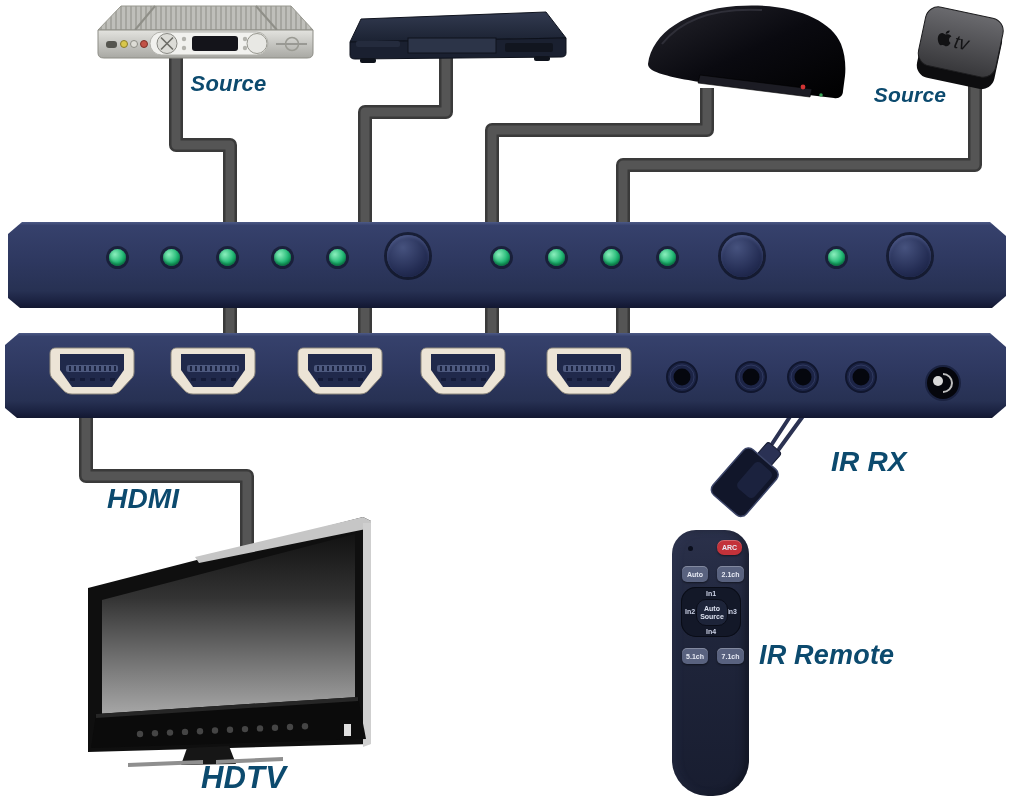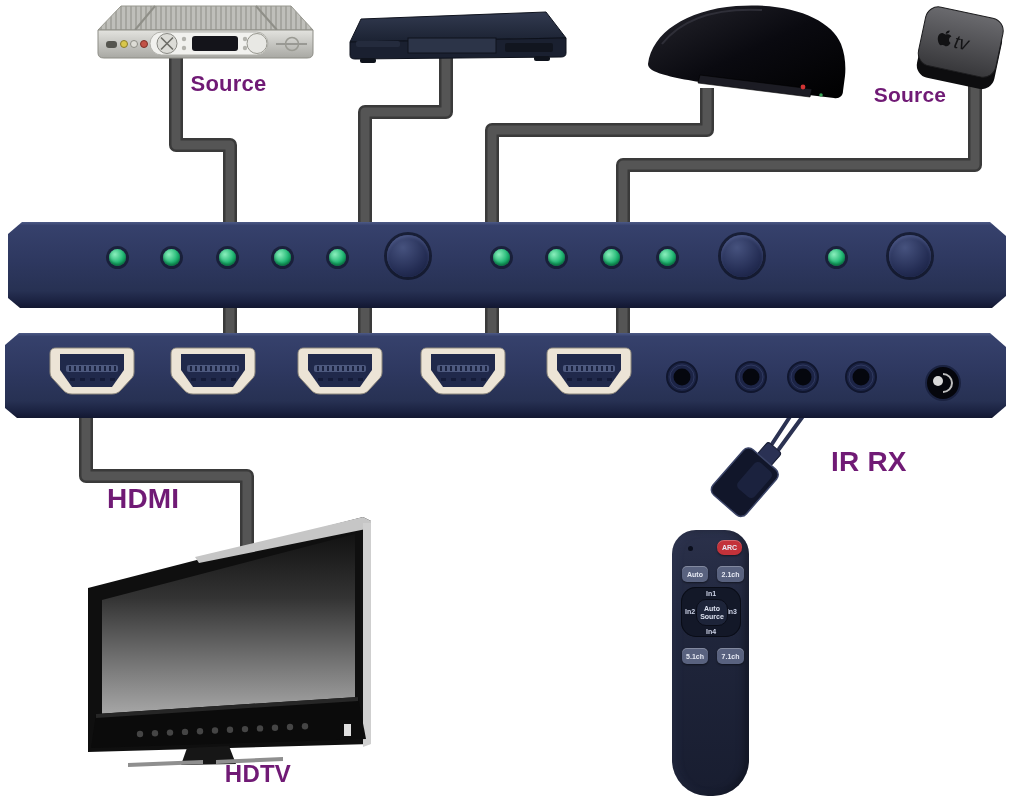--- a/index.html
+++ b/index.html
@@ -17,25 +17,25 @@
   #rear-panel{left:5px;top:333px;width:1001px;height:85px;}
 
   .led{position:absolute;width:17px;height:17px;border-radius:50%;top:27px;
     background:radial-gradient(circle at 35% 32%,#8aeebc,#1fb673 55%,#0b8a4e 95%);
     box-shadow:0 0 0 3px rgba(9,13,28,.55), inset 0 -2px 3px rgba(0,70,35,.55);}
   .fbtn{position:absolute;width:42px;height:42px;border-radius:50%;top:13px;
     background:radial-gradient(circle at 38% 30%,#46527e,#242d54 62%,#141b3a 100%);
     box-shadow:0 0 0 3px rgba(7,10,22,.6), inset 0 2px 3px rgba(130,145,200,.28);}
 
   
-  .lbl{position:absolute;z-index:4;font-weight:700;color:#701a75;letter-spacing:.2px;}
+  .lbl{position:absolute;z-index:4;font-weight:700;color:#0c4a6e;letter-spacing:.2px;font-style:italic;}
   #lbl-source-left{left:181px;top:71px;width:95px;text-align:center;font-size:22px;}
   #lbl-source-right{left:869px;top:83px;width:82px;text-align:center;font-size:21px;}
   #lbl-hdmi{left:107px;top:483px;font-size:28px;}
-  #lbl-hdtv{left:196px;top:760px;width:95px;text-align:right;font-size:24px;}
+  #lbl-hdtv{left:196px;top:760px;width:95px;text-align:center;font-size:31px;}
   #lbl-irrx{left:831px;top:446px;font-size:28px;}
   #lbl-irremote{left:759px;top:640px;font-size:27px;}
 
   
   #remote{position:absolute;left:672px;top:530px;width:77px;height:266px;z-index:3;
     background:linear-gradient(180deg,#2b314b 0%,#20263c 35%,#181d30 100%);
     border-radius:24px 24px 36px 36px;box-shadow:inset -4px 0 8px rgba(0,0,0,.35), inset 4px 0 8px rgba(90,100,140,.15);}
   .rbtn{position:absolute;display:flex;align-items:center;justify-content:center;
     color:#e7eaf4;font-weight:700;font-size:7px;border-radius:5px;background:#59627f;
     box-shadow:inset 0 1px 0 rgba(255,255,255,.25), 0 1px 2px rgba(0,0,0,.5);}
@@ -277,14 +277,15 @@
     </div>
     <div id="rbtn-51" class="rbtn">5.1ch</div>
     <div id="rbtn-71" class="rbtn">7.1ch</div>
   </div>
 
   <div id="lbl-source-left" class="lbl">Source</div>
   <div id="lbl-source-right" class="lbl">Source</div>
   <div id="lbl-hdmi" class="lbl">HDMI</div>
   <div id="lbl-hdtv" class="lbl">HDTV</div>
   <div id="lbl-irrx" class="lbl">IR RX</div>
+  <div id="lbl-irremote" class="lbl">IR Remote</div>
 
 </div>
 
 </body></html>

